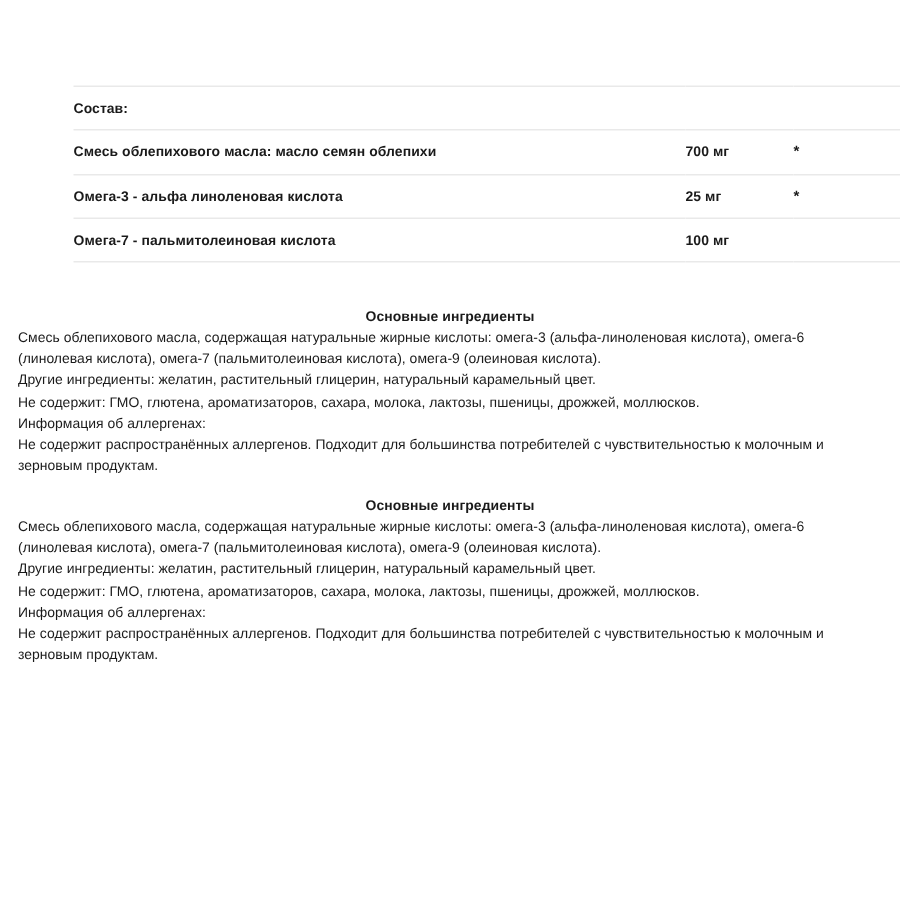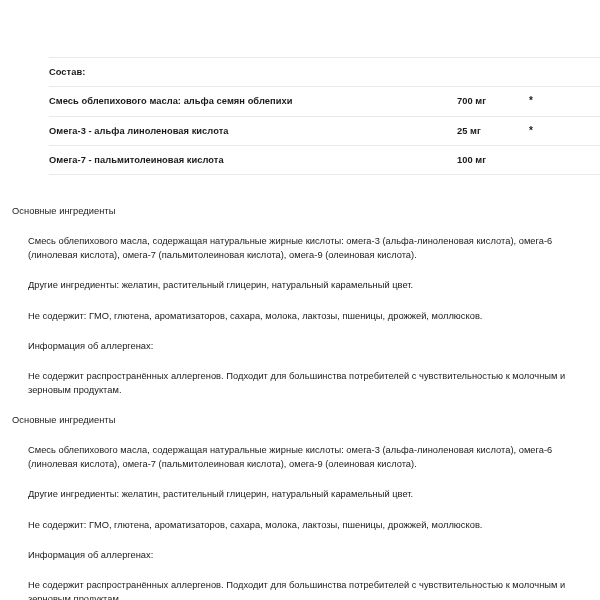--- a/index.html
+++ b/index.html
@@ -87,31 +87,32 @@
   .blocks {
     padding-top: 15px;
   }
   .block {
     margin-bottom: 13px;
   }
   .block:last-child { margin-bottom: 0; }
 
   .block-title {
     font-size: 9.3px;
-    font-weight: normal;
+    font-weight: bold;
     line-height: 1.52;
     letter-spacing: 0.05px;
     margin: 0;
+    text-align: center;
   }
   .block-line {
     font-size: 9.3px;
     font-weight: normal;
     line-height: 1.52;
     letter-spacing: 0.02px;
-    margin: 16px;
+    margin: 0;
   }
 </style>
 </head>
 <body>
 
 <div class="page">
 
   <table class="facts-table">
     <colgroup>
       <col class="col-name">
@@ -119,21 +120,21 @@
       <col class="col-dv">
     </colgroup>
     <tbody>
 
       <tr class="meta-row first-row">
         <td colspan="3">Состав:</td>
       </tr>
 
 
       <tr class="item-row">
-        <td>Смесь облепихового масла: альфа семян облепихи</td>
+        <td>Смесь облепихового масла: масло семян облепихи</td>
         <td class="amount">700 мг</td>
         <td><span class="dv-star">*</span></td>
       </tr>
 
       <tr class="item-row">
         <td>Омега-3 - альфа линоленовая кислота</td>
         <td class="amount">25 мг</td>
         <td><span class="dv-star">*</span></td>
       </tr>
 

